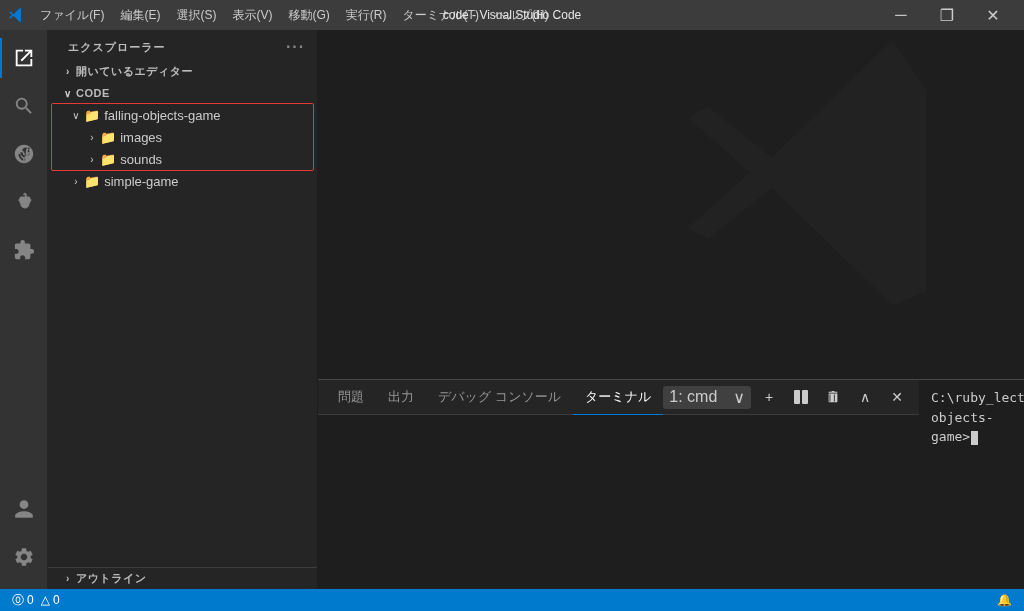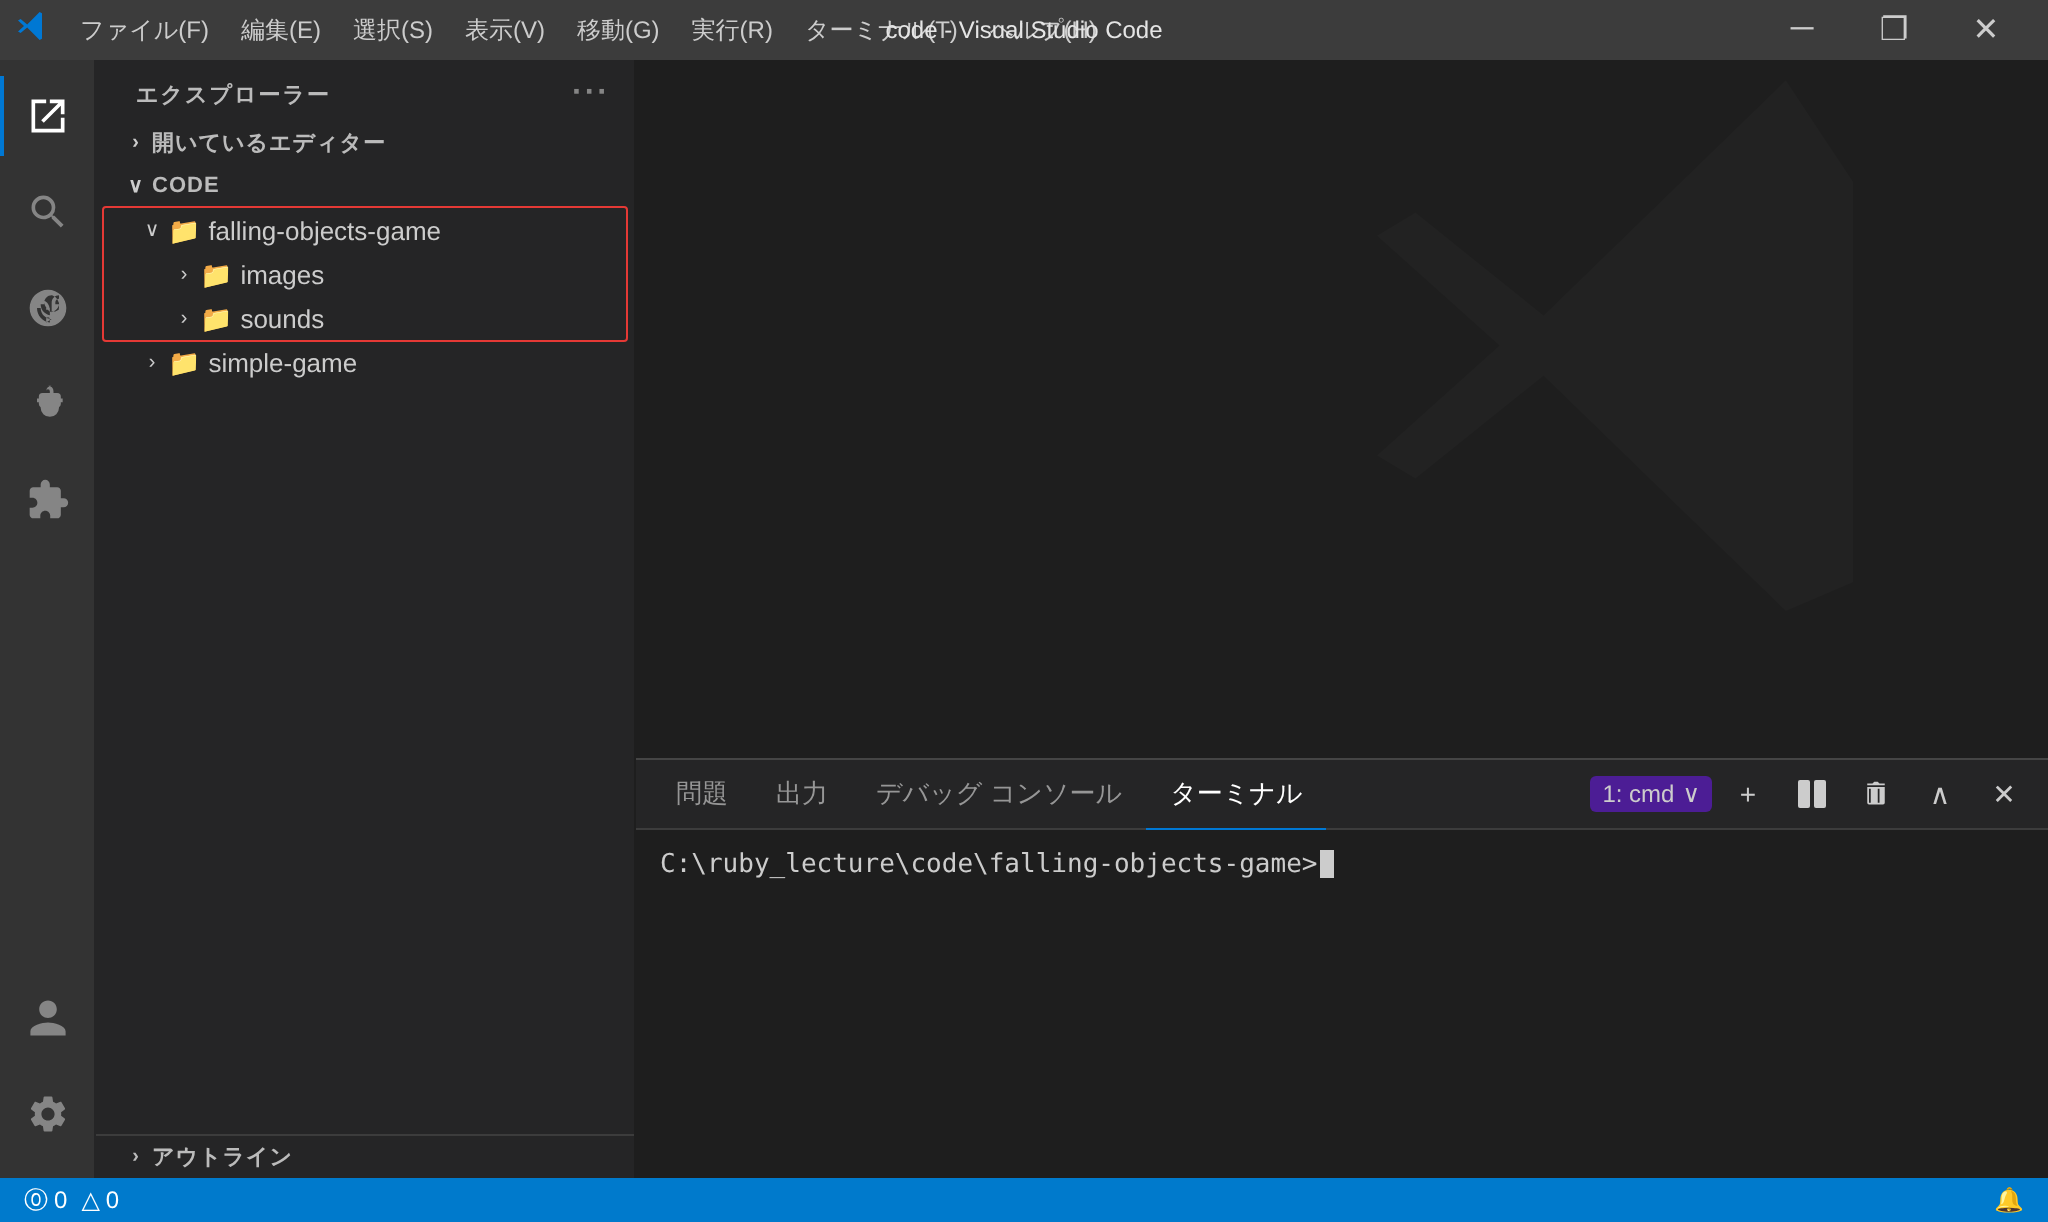--- a/index.html
+++ b/index.html
@@ -20,21 +20,21 @@
       height: 30px;
       background: #3c3c3c;
       display: flex;
       align-items: center;
       justify-content: space-between;
       padding: 0 8px;
       flex-shrink: 0;
     }
     #title-bar-left {
       display: flex;
-      align-items: flex-start;
+      align-items: center;
       gap: 8px;
     }
     #title-bar-logo {
       width: 16px;
       height: 16px;
     }
     .menu-item {
       padding: 2px 8px;
       cursor: pointer;
       border-radius: 3px;
@@ -253,21 +253,21 @@
       width: 350px;
       height: 350px;
     }
 
     
     #terminal-area {
       height: 210px;
       background: #1e1e1e;
       border-top: 1px solid #454545;
       display: flex;
-      flex-direction: column;
+      flex-direction: row;
       flex-shrink: 0;
     }
     #terminal-tabs {
       height: 35px;
       background: #252526;
       display: flex;
       align-items: center;
       padding: 0 8px;
       border-bottom: 1px solid #3c3c3c;
       flex-shrink: 0;
@@ -289,27 +289,27 @@
 
     #terminal-controls {
       margin-left: auto;
       display: flex;
       align-items: center;
       gap: 4px;
     }
     .term-ctrl-dropdown {
       display: flex;
       align-items: center;
-      background: #4c1d95;
+      background: #404040;
       border-radius: 3px;
       padding: 2px 6px;
       cursor: pointer;
-      font-size: 12px;
-      color: #cccccc;
-      gap: 4px;
+      font-size: 16px;
+      color: #cccccc;
+      gap: 16px;
     }
     .term-ctrl-btn {
       width: 28px;
       height: 22px;
       display: flex;
       align-items: center;
       justify-content: center;
       cursor: pointer;
       border-radius: 3px;
       color: #cccccc;

